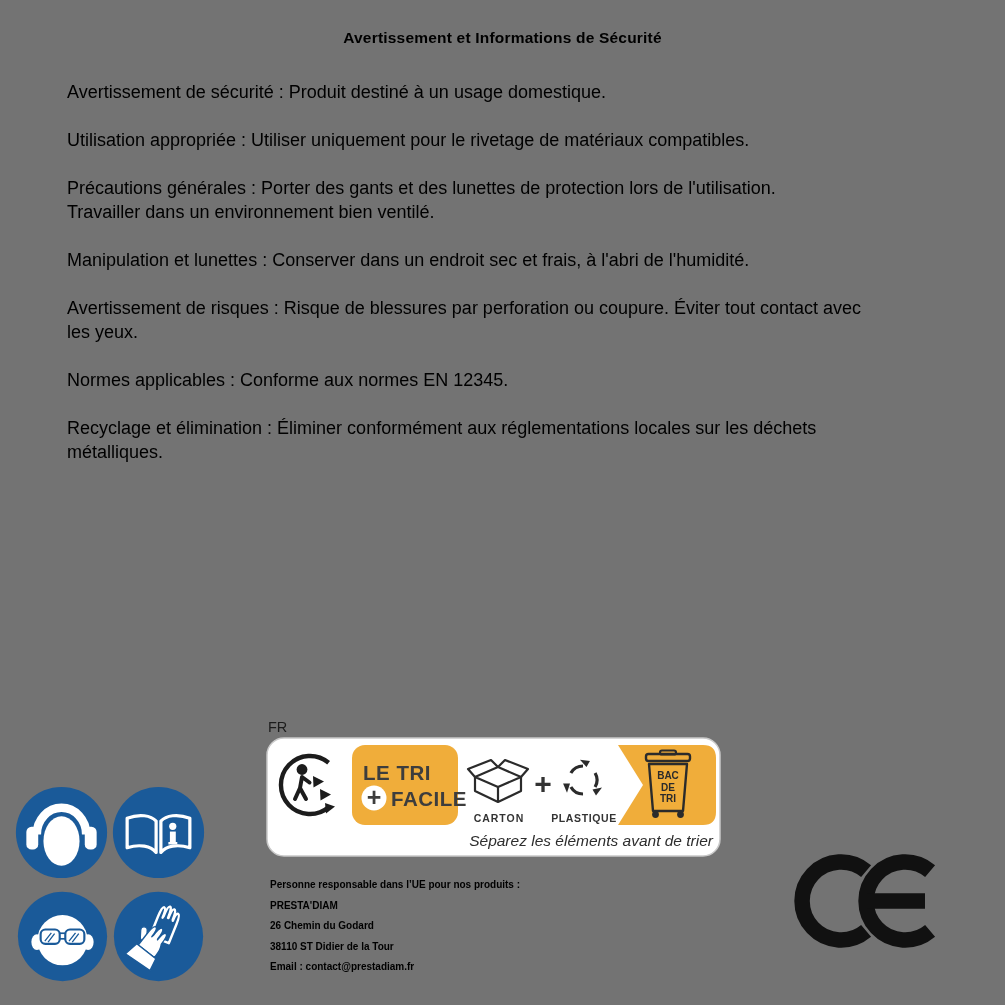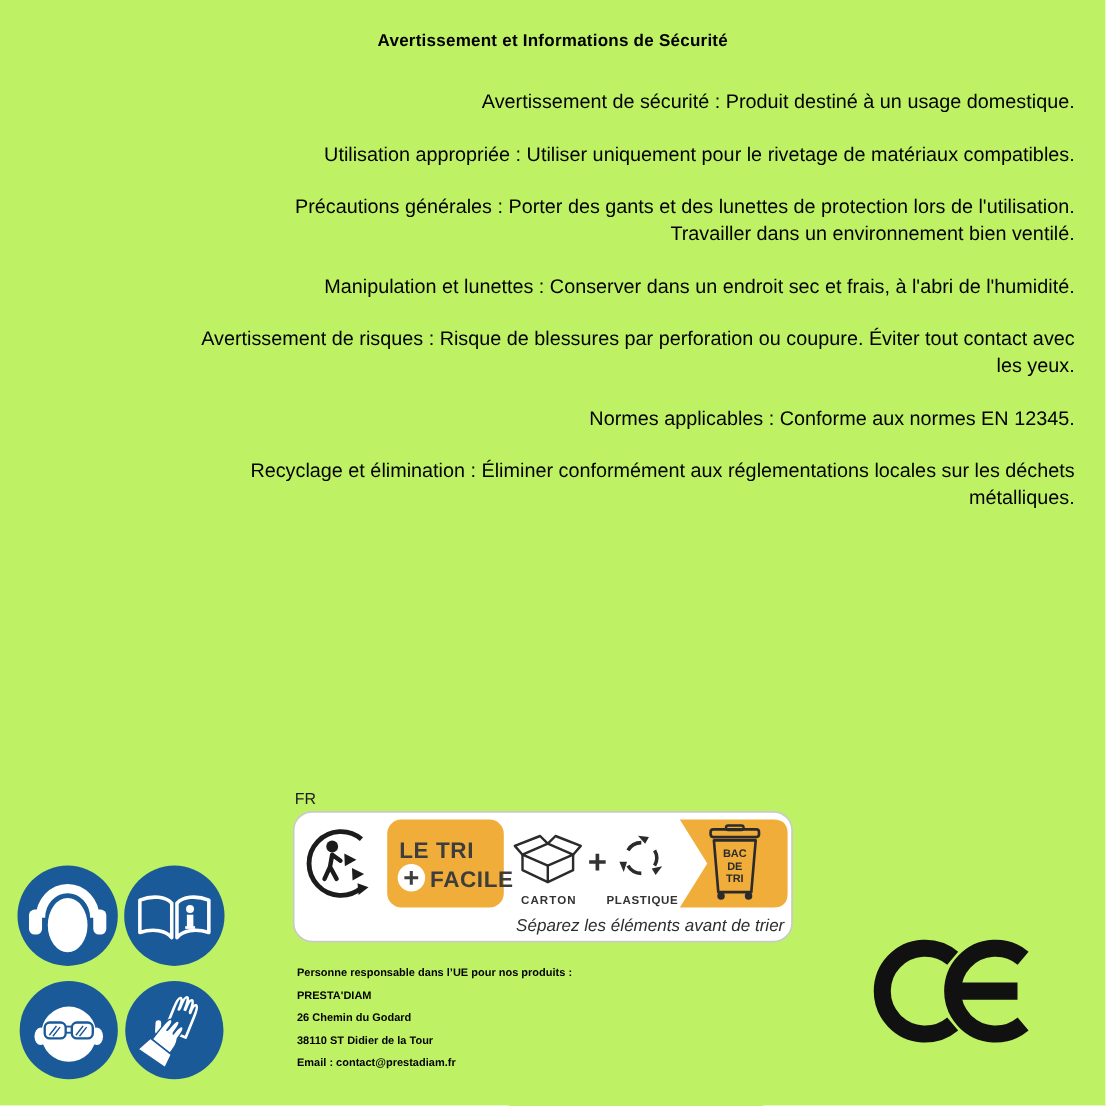--- a/index.html
+++ b/index.html
@@ -1,28 +1,28 @@
 <!DOCTYPE html>
 <html><head>
 <meta charset="utf-8">
 <style>
   html,body{margin:0;padding:0;background:#ffffff;}
   #canvas{
-    position:relative;width:1005px;height:1005px;background:#bef264;
+    position:relative;width:1005px;height:1005px;background:#737373;
     font-family:"Liberation Sans", sans-serif;color:#000;overflow:hidden;
   }
   .doc-title{
     position:absolute;top:29px;left:0;width:100%;text-align:center;
     font-size:15.5px;font-weight:bold;letter-spacing:.2px;
   }
   .body-text{
     position:absolute;left:67px;top:80px;width:910px;
     font-size:18px;line-height:24px;
   }
-  .body-text p{margin:0 0 24px 0;white-space:pre-line;text-align:right;}
+  .body-text p{margin:0 0 24px 0;white-space:pre-line;}
   .picto{position:absolute;}
   .infotri-fr{
     position:absolute;left:268px;top:719px;
     font-size:14.5px;font-weight:normal;color:#1c1c1c;
   }
   .infotri-banner{position:absolute;left:266px;top:736px;}
   .address{
     position:absolute;left:270px;top:875px;width:460px;text-align:left;
     font-weight:bold;font-size:10px;line-height:20.5px;color:#000;
   }

